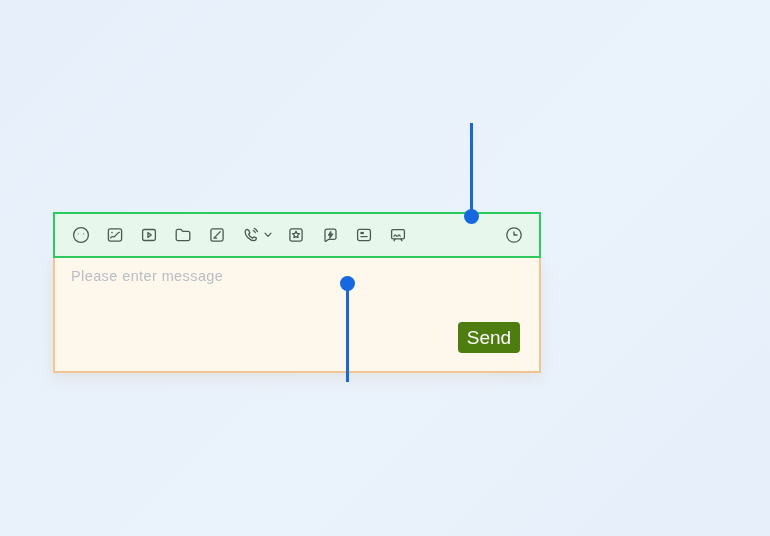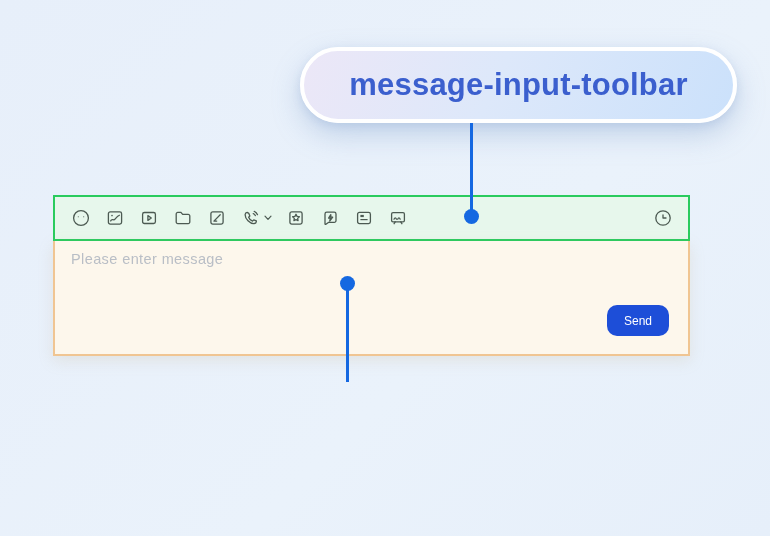--- a/index.html
+++ b/index.html
@@ -28,21 +28,21 @@
 
   
   .connector { position: absolute; width: 3px; background: #1568e1; z-index: 5; }
   .connector.c-top { left: 470px; top: 123px; height: 93px; }
   .connector.c-bottom { left: 346px; top: 283px; height: 99px; }
   .dot { position: absolute; width: 15px; height: 15px; border-radius: 50%; background: #1568e1; z-index: 6; }
   .dot.d-top { left: 464px; top: 209px; }
   .dot.d-bottom { left: 340px; top: 276px; }
 
   
-  .composer { position: absolute; left: 53px; top: 195px; width: 637px; }
+  .composer { position: absolute; left: 53px; top: 212px; width: 488px; }
   .toolbar {
     height: 46px;
     background: #e7f7ec;
     border: 2px solid #2acb5e;
     display: flex; align-items: center;
     padding: 0 15px; gap: 13px;
   }
   .tool-btn {
     background: none; border: none; cursor: pointer;
     width: 21px; height: 21px; padding: 0;
@@ -65,34 +65,31 @@
     width: 100%; height: 68px;
     background: transparent; border: none; outline: none; resize: none;
     padding: 10px 16px;
     font-family: "Liberation Sans", sans-serif;
     font-size: 14.5px; color: #333;
   }
   .message-textarea::placeholder { color: #b9bec6; letter-spacing: 0.4px; }
   .send-btn {
     position: absolute; right: 19px; bottom: 18px;
     width: 62px; height: 31px;
-    background: #1d4ed8; color: #ffffff;
-    border: none; border-radius: 10px;
+    background: #4d7c0f; color: #ffffff;
+    border: none; border-radius: 4px;
     font-family: "Liberation Sans", sans-serif;
-    font-size: 12px; cursor: pointer;
+    font-size: 19px; cursor: pointer;
   }
 </style>
 </head>
 <body>
 
 <div class="canvas">
 
-  <div class="callout top">
-    <span>message-input-toolbar</span>
-  </div>
   <div class="connector c-top"></div>
   <div class="dot d-top"></div>
 
   <div class="composer">
 
     <div class="toolbar">
 
       <button class="tool-btn">
         <svg width="20" height="20" viewBox="0 0 20 20" fill="none" stroke="currentColor" stroke-width="1.3">
           <circle cx="10" cy="10" r="7.4"></circle>

